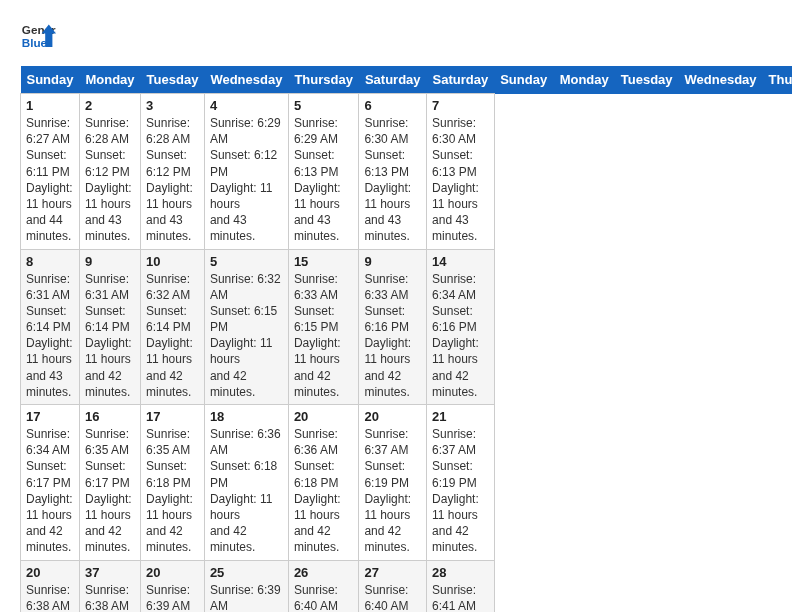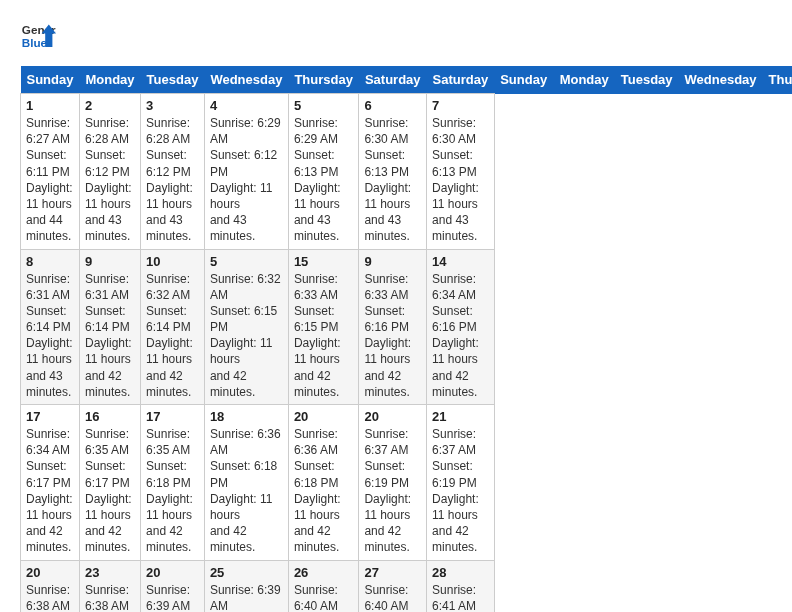--- a/index.html
+++ b/index.html
@@ -269,21 +269,21 @@
       </tr>
       <tr>
         <td>
           <span class="day-num">20</span>
           <div class="day-info" style="white-space: pre-line;">Sunrise: 6:38 AM
 Sunset: 6:20 PM
 Daylight: 11 hours
 and 42 minutes.</div>
         </td>
         <td>
-          <span class="day-num">23</span>
+          <span class="day-num">37</span>
           <div class="day-info" style="white-space: pre-line;">Sunrise: 6:38 AM
 Sunset: 6:20 PM
 Daylight: 11 hours
 and 42 minutes.</div>
         </td>
         <td>
           <span class="day-num">20</span>
           <div class="day-info" style="white-space: pre-line;">Sunrise: 6:39 AM
 Sunset: 6:21 PM
 Daylight: 11 hours

